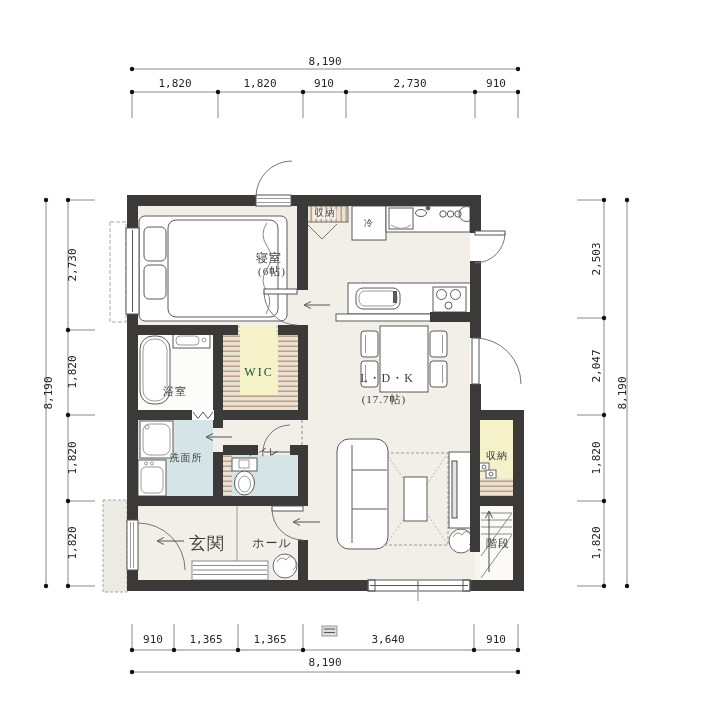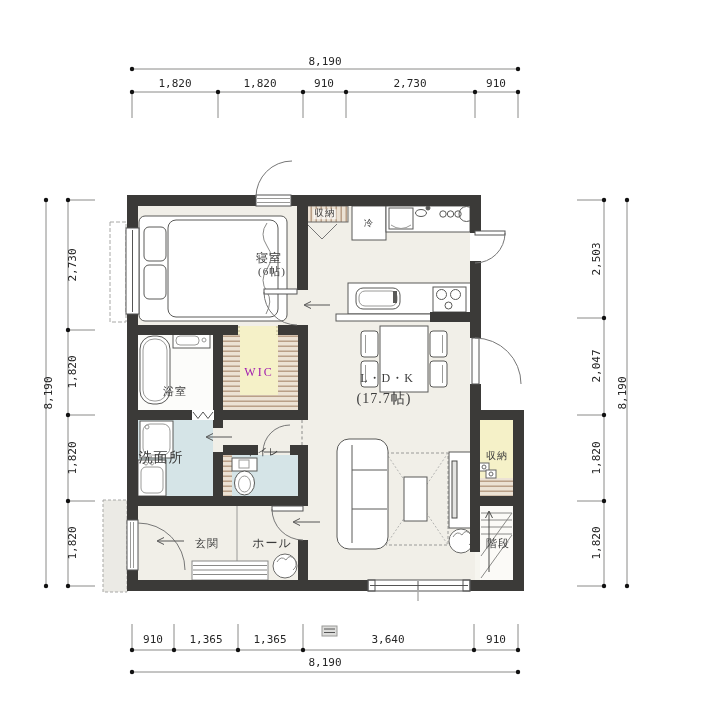--- a/index.html
+++ b/index.html
@@ -347,27 +347,27 @@
       <rect x="322" y="626" width="15" height="10" fill="#dddddb" stroke="#9a9a98"></rect>
       <line x1="324" y1="629" x2="335" y2="629" stroke="#555"></line>
       <line x1="324" y1="632.5" x2="335" y2="632.5" stroke="#555"></line>
     </g>
   </g>
 </svg>
 
 <div class="lbl" style="left:269px;top:258px;font-size:12px">寝室</div>
 <div class="lbl" style="left:272px;top:271px;font-size:11px">(6帖)</div>
 <div class="lbl" style="left:175px;top:391px;font-size:11px">浴室</div>
-<div class="lbl" style="left:259px;top:372px;font-size:12px;color:#a21caf;letter-spacing:2px">WIC</div>
-<div class="lbl" style="left:161px;top:458px;font-size:14px">洗面所</div>
+<div class="lbl" style="left:259px;top:372px;font-size:12px;color:#14532d;letter-spacing:2px">WIC</div>
+<div class="lbl" style="left:186px;top:458px;font-size:10px">洗面所</div>
 <div class="lbl" style="left:263px;top:452px;font-size:10px">トイレ</div>
-<div class="lbl" style="left:207px;top:543px;font-size:11px">玄関</div>
+<div class="lbl" style="left:207px;top:543px;font-size:17px">玄関</div>
 <div class="lbl" style="left:272px;top:543px;font-size:12px">ホール</div>
 <div class="lbl" style="left:387px;top:378px;font-size:12px">L・D・K</div>
-<div class="lbl" style="left:384px;top:399px;font-size:14px">(17.7帖)</div>
+<div class="lbl" style="left:384px;top:399px;font-size:11px">(17.7帖)</div>
 <div class="lbl onstripe" style="left:325px;top:214px;font-size:9.5px">収納</div>
 <div class="lbl" style="left:497px;top:456px;font-size:10px">収納</div>
 <div class="lbl" style="left:498px;top:543px;font-size:11px">階段</div>
 <div class="lbl" style="left:369px;top:223px;font-size:9px">冷</div>
 
 <div class="dim" style="left:325px;top:61px">8,190</div>
 <div class="dim" style="left:175px;top:83px">1,820</div>
 <div class="dim" style="left:260px;top:83px">1,820</div>
 <div class="dim" style="left:324px;top:83px">910</div>
 <div class="dim" style="left:410px;top:83px">2,730</div>

